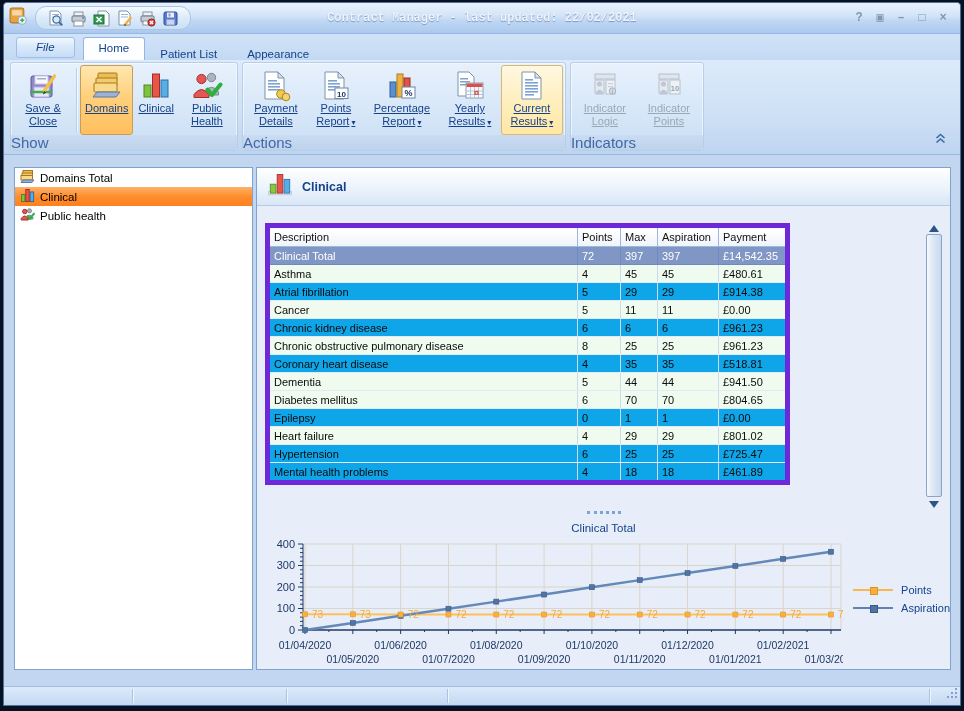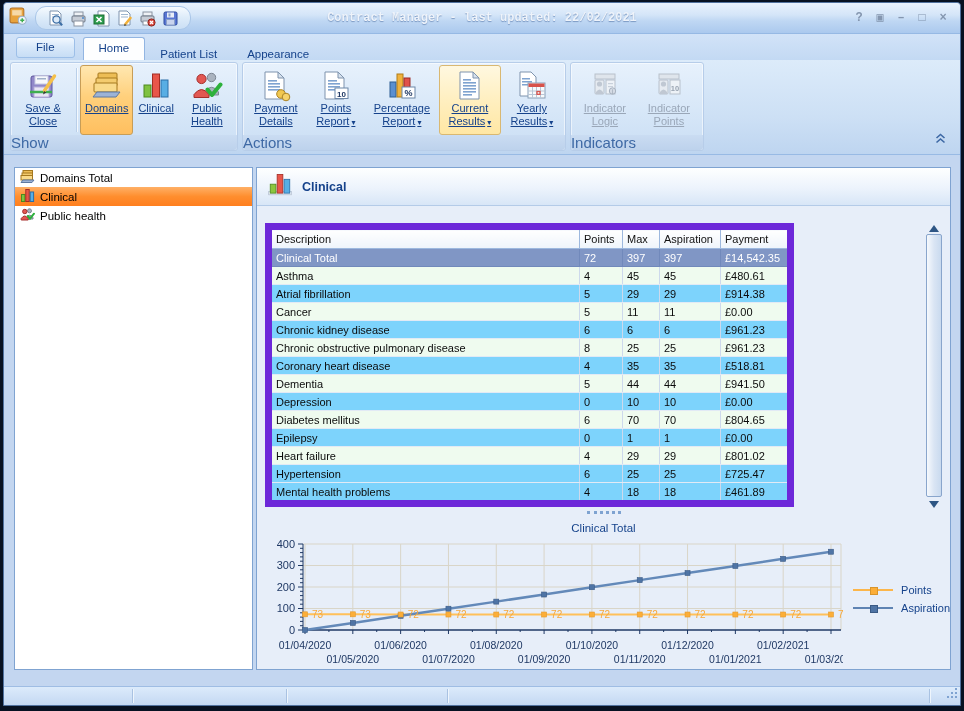--- a/index.html
+++ b/index.html
@@ -20,21 +20,21 @@
   .win-title{position:absolute;left:0;right:0;text-align:center;pointer-events:none;
              font-size:12px;font-weight:bold;color:#eef3fa;text-shadow:0 1px 1px #7a98c2;}
   .win-controls{margin-left:auto;margin-right:10px;display:flex;gap:7px;z-index:2;}
   .win-controls span{min-width:14px;text-align:center;font-size:12px;font-weight:bold;
                      color:#8496af;cursor:default;line-height:16px;}
   
   .tabrow{height:26px;flex:none;display:flex;align-items:flex-end;padding-left:12px;
           background:linear-gradient(#d2e3f8,#c3d9f3);}
   .tab{padding:4px 15px 0;font-size:11.5px;color:#15428b;cursor:default;}
   .tab.filetab{background:linear-gradient(#f2f8ff,#d9e9fa 45%,#c7ddf5);
-               border:1px solid #9dbfe8;border-radius:3px;margin:0 8px 2px 0;padding:3px 19px 4px;}
+               border:1px solid #9dbfe8;border-radius:3px;margin:0 8px 2px 0;padding:3px 19px 4px;font-style:italic;}
   .tab.selected{background:#fdfeff;border:1px solid #92b5e2;border-bottom:none;
                 border-radius:3px 3px 0 0;padding:4px 15px 6px;}
   
   .ribbon{height:89px;flex:none;position:relative;display:flex;align-items:stretch;
           padding:2px 4px 3px;background:linear-gradient(#dcebfa,#cde0f5 60%,#bed5f0);
           border-bottom:1px solid #98bae4;}
   .rgroup{display:flex;flex-direction:column;margin:0 2px;border:1px solid #b7cde9;border-radius:3px;
           background:linear-gradient(#e7f1fc,#d7e7f8 55%,#cadef4);
           box-shadow:inset 0 0 0 1px rgba(255,255,255,.55);}
   .rbuttons{flex:1;display:flex;align-items:stretch;padding:2px 2px 0;}
@@ -60,21 +60,21 @@
   .nav-item.selected{background:linear-gradient(#ffb066,#ff8e2e 50%,#ff7f1e);}
   .rightpanel{position:absolute;left:252px;right:9px;top:12px;bottom:16px;
               border:1px solid #7fa3d1;background:#e7eef9;display:flex;flex-direction:column;}
   .panel-header{height:37px;flex:none;display:flex;align-items:center;gap:9px;padding-left:10px;
                 background:linear-gradient(#feffff,#ecf3fc 55%,#d8e6f7);
                 border-bottom:1px solid #b4cbe8;}
   .panel-title{font-size:12.5px;font-weight:bold;color:#15428b;}
   .panel-body{flex:1;position:relative;}
   
   table.grid{position:absolute;left:8px;top:17px;border-collapse:collapse;font-size:11px;
-             background:#7dd3fc;border:7px solid #6d28d9;}
+             background:#0ea5e9;border:5px solid #6d28d9;}
   table.grid th{border:1px solid #9db8de;background:linear-gradient(#ffffff,#eef4fb);
                 font-weight:normal;color:#111;text-align:left;padding:2px 4px;height:14px;}
   table.grid td{border-left:1px solid #cdd  9ec;}
   table.grid td{border-left:1px solid #cdd9ec;border-right:1px solid #cdd9ec;
                 border-bottom:1px solid #e2eaf5;padding:1px 4px;height:15px;color:#0b0b0b;
                 white-space:nowrap;overflow:hidden;}
   tr.alt td{background:#effbef;}
   tr.sel td{background:#8096c5;color:#fff;border-color:#7189bb;}
   
   .vscroll{position:absolute;right:8px;top:17px;width:16px;height:289px;}
@@ -282,55 +282,55 @@
             <svg width="32" height="32" viewBox="0 0 32 32">
                 <rect x="4" y="12" width="6" height="15" fill="#5b8fd0" stroke="#2f5f94"></rect>
                 <rect x="11" y="4" width="6" height="23" fill="#f0b23e" stroke="#b07d18"></rect>
                 <rect x="18" y="8" width="6" height="19" fill="#e0524a" stroke="#9c2b25"></rect>
                 <rect x="16" y="17" width="13" height="11" fill="#fff" stroke="#6d87a8"></rect>
                 <text x="22.5" y="26" font-size="9" font-weight="bold" fill="#1f3864" text-anchor="middle">%</text>
               </svg>
           </span>
           <span class="rlabel" style="max-width:64px"><span>Percentage Report</span><span class="dd">▾</span></span>
         </div>
-        <div class="rbtn active-light">
-          <span class="icon32">
-            <svg width="32" height="32" viewBox="0 0 32 32">
-                <path d="M6 2 h13 l6 6 v21 H6 z" fill="#fff" stroke="#7e93ad"></path>
-                <path d="M19 2 l6 6 h-6 z" fill="#d7e2ee" stroke="#7e93ad"></path>
-                <g fill="#7fa3d0">
-                  <rect x="9" y="9" width="8" height="1.6"></rect>
-                  <rect x="9" y="12" width="13" height="1.6"></rect>
-                  <rect x="9" y="15" width="13" height="1.6"></rect>
-                  <rect x="9" y="18" width="13" height="1.6"></rect>
-                  <rect x="9" y="21" width="13" height="1.6"></rect>
-                  <rect x="9" y="24" width="9" height="1.6"></rect>
-                </g>
-              </svg>
-          </span>
-          <span class="rlabel" style="max-width:52px"><span>Current Results</span><span class="dd">▾</span></span>
-        </div>
         <div class="rbtn">
           <span class="icon32">
             <svg width="32" height="32" viewBox="0 0 32 32">
                 <path d="M4 2 h11 l5 5 v19 H4 z" fill="#fff" stroke="#7e93ad"></path>
                 <g fill="#7fa3d0">
                   <rect x="6" y="8" width="8" height="1.5"></rect>
                   <rect x="6" y="11" width="10" height="1.5"></rect>
                   <rect x="6" y="14" width="10" height="1.5"></rect>
                 </g>
                 <rect x="12" y="13" width="17" height="15" fill="#f7fafc" stroke="#8aa0b8"></rect>
                 <rect x="12.5" y="13.5" width="16" height="3.5" fill="#d8524a"></rect>
                 <g stroke="#b8c6d6" stroke-width="1">
                   <path d="M12 21 h17 M12 24.5 h17 M16.5 17 v11 M20.5 17 v11 M24.5 17 v11"></path>
                 </g>
                 <rect x="21" y="21.5" width="3" height="2.8" fill="none" stroke="#d8524a" stroke-width="1.3"></rect>
               </svg>
           </span>
           <span class="rlabel" style="max-width:52px"><span>Yearly Results</span><span class="dd">▾</span></span>
+        </div>
+        <div class="rbtn active-light">
+          <span class="icon32">
+            <svg width="32" height="32" viewBox="0 0 32 32">
+                <path d="M6 2 h13 l6 6 v21 H6 z" fill="#fff" stroke="#7e93ad"></path>
+                <path d="M19 2 l6 6 h-6 z" fill="#d7e2ee" stroke="#7e93ad"></path>
+                <g fill="#7fa3d0">
+                  <rect x="9" y="9" width="8" height="1.6"></rect>
+                  <rect x="9" y="12" width="13" height="1.6"></rect>
+                  <rect x="9" y="15" width="13" height="1.6"></rect>
+                  <rect x="9" y="18" width="13" height="1.6"></rect>
+                  <rect x="9" y="21" width="13" height="1.6"></rect>
+                  <rect x="9" y="24" width="9" height="1.6"></rect>
+                </g>
+              </svg>
+          </span>
+          <span class="rlabel" style="max-width:52px"><span>Current Results</span><span class="dd">▾</span></span>
         </div>
       </div>
       <div class="rgroup-label">Actions</div>
     </div>
 
     <div class="rgroup">
       <div class="rbuttons">
         <div class="rbtn disabled">
           <span class="icon32">
             <svg width="32" height="32" viewBox="0 0 32 32" opacity="0.8">
@@ -482,27 +482,20 @@
                 <td>35</td>
                 <td>35</td>
                 <td>£518.81</td>
               </tr>
               <tr class="alt">
                 <td>Dementia</td>
                 <td>5</td>
                 <td>44</td>
                 <td>44</td>
                 <td>£941.50</td>
-              </tr>
-              <tr>
-                <td>Depression</td>
-                <td>0</td>
-                <td>10</td>
-                <td>10</td>
-                <td>£0.00</td>
               </tr>
               <tr class="alt">
                 <td>Diabetes mellitus</td>
                 <td>6</td>
                 <td>70</td>
                 <td>70</td>
                 <td>£804.65</td>
               </tr>
               <tr>
                 <td>Epilepsy</td>

